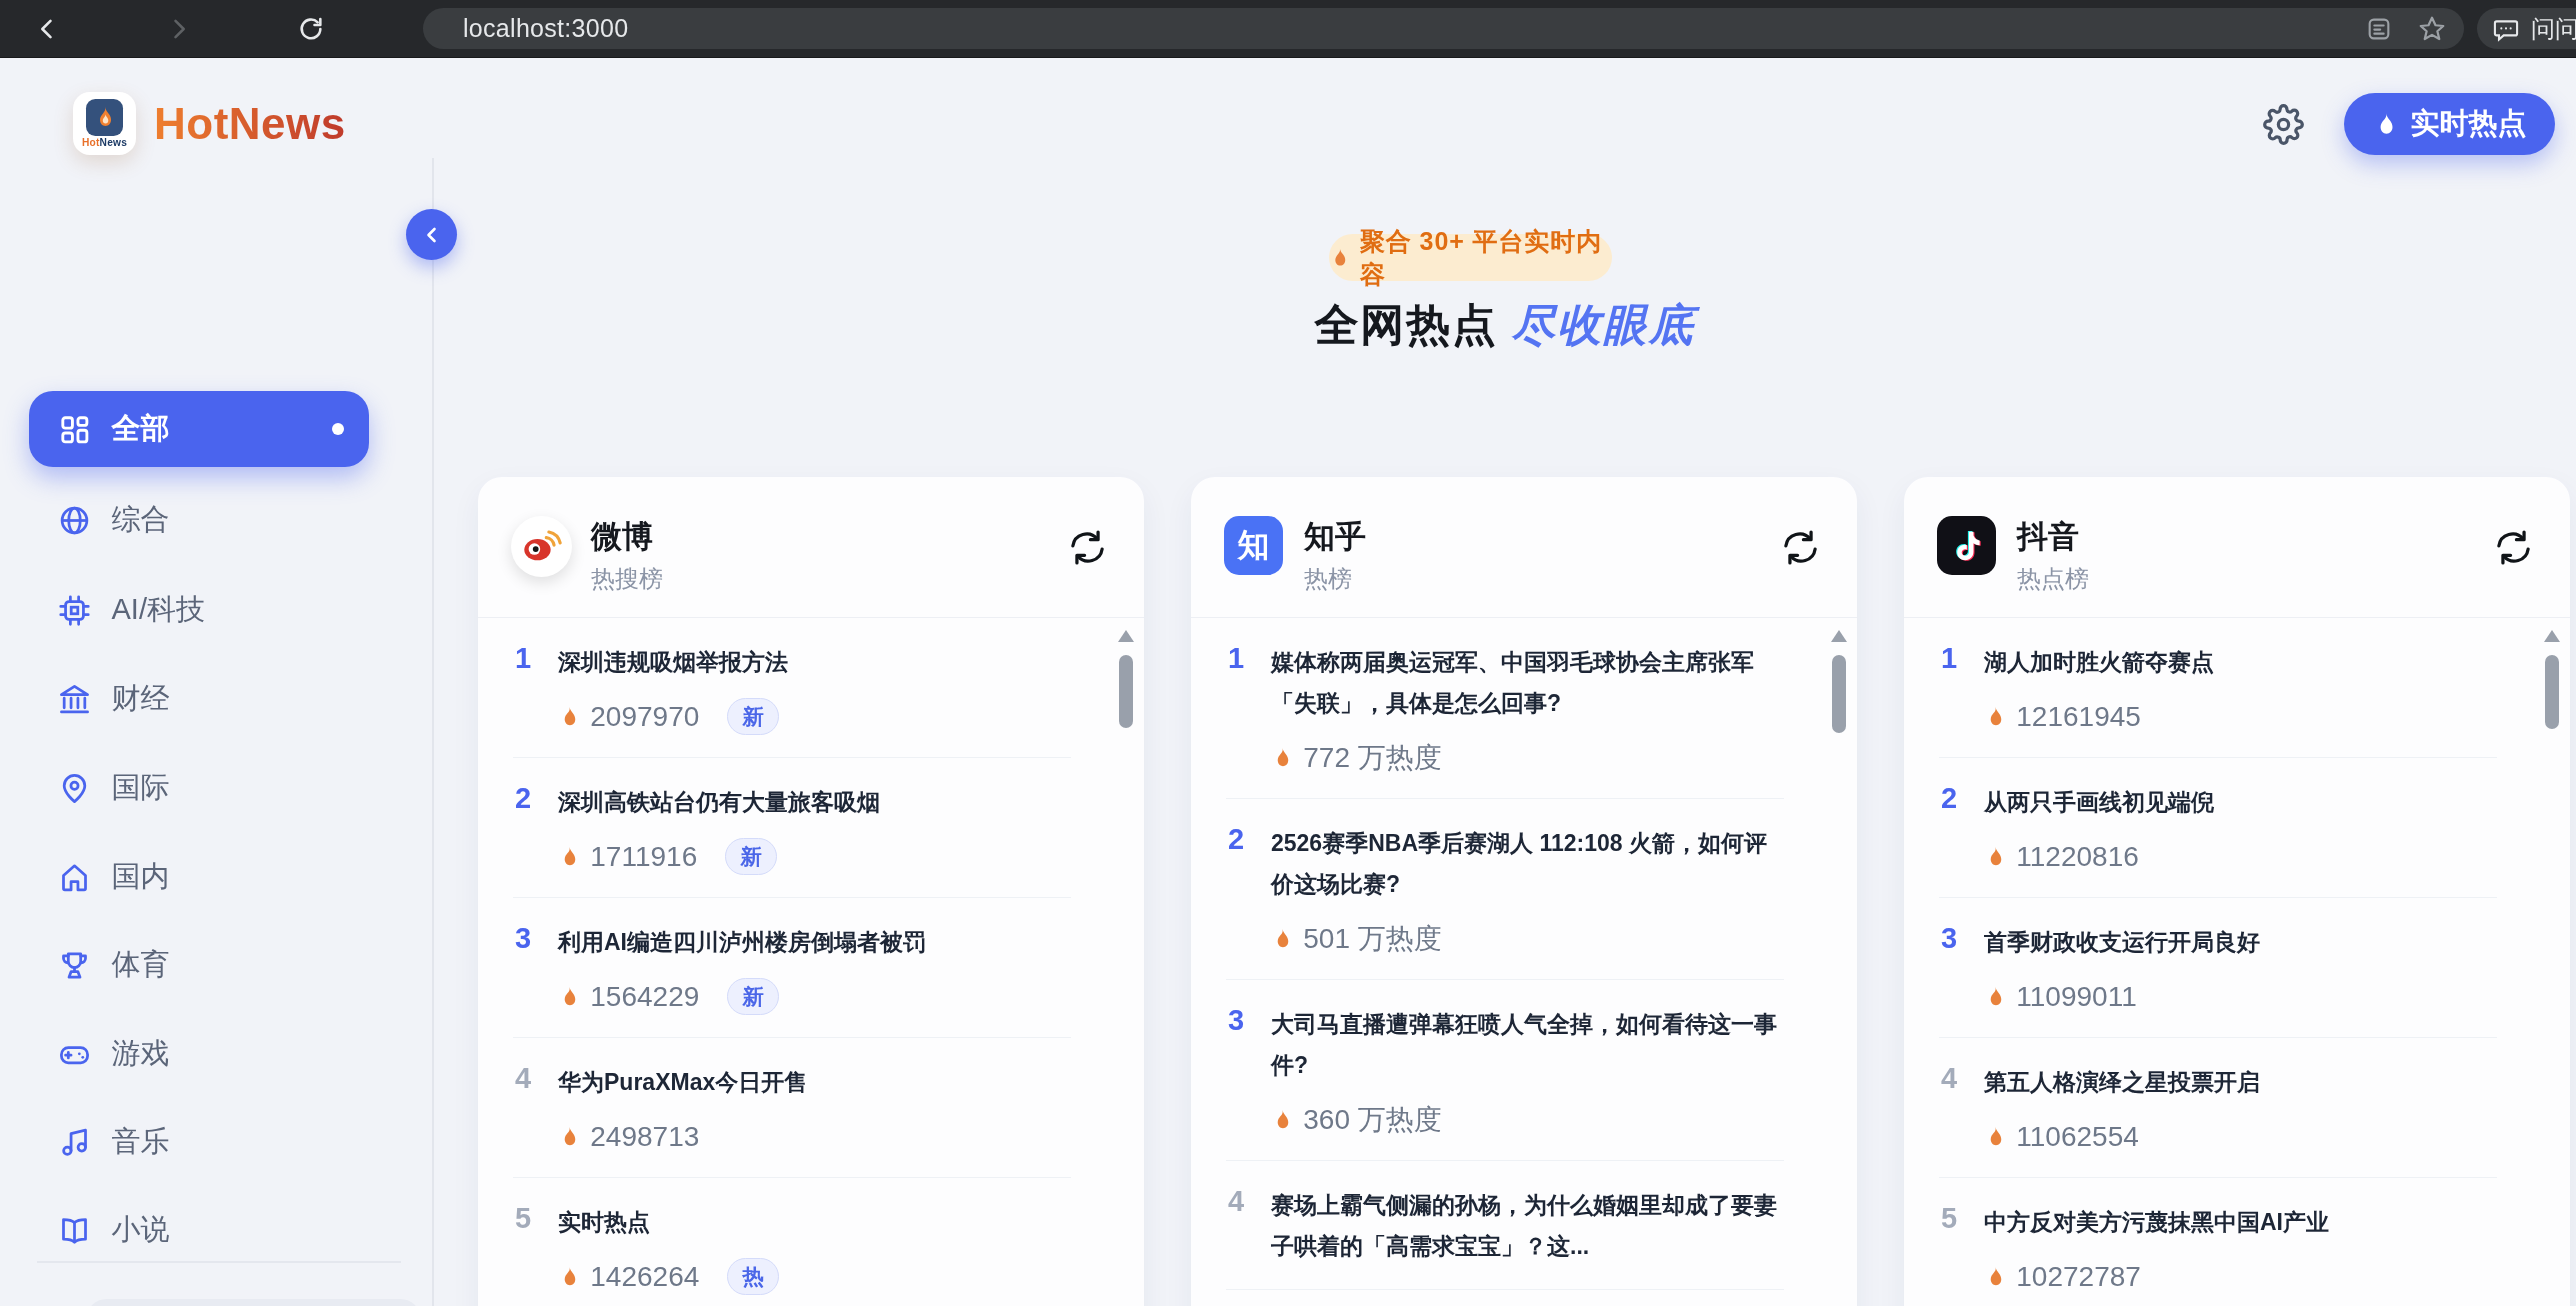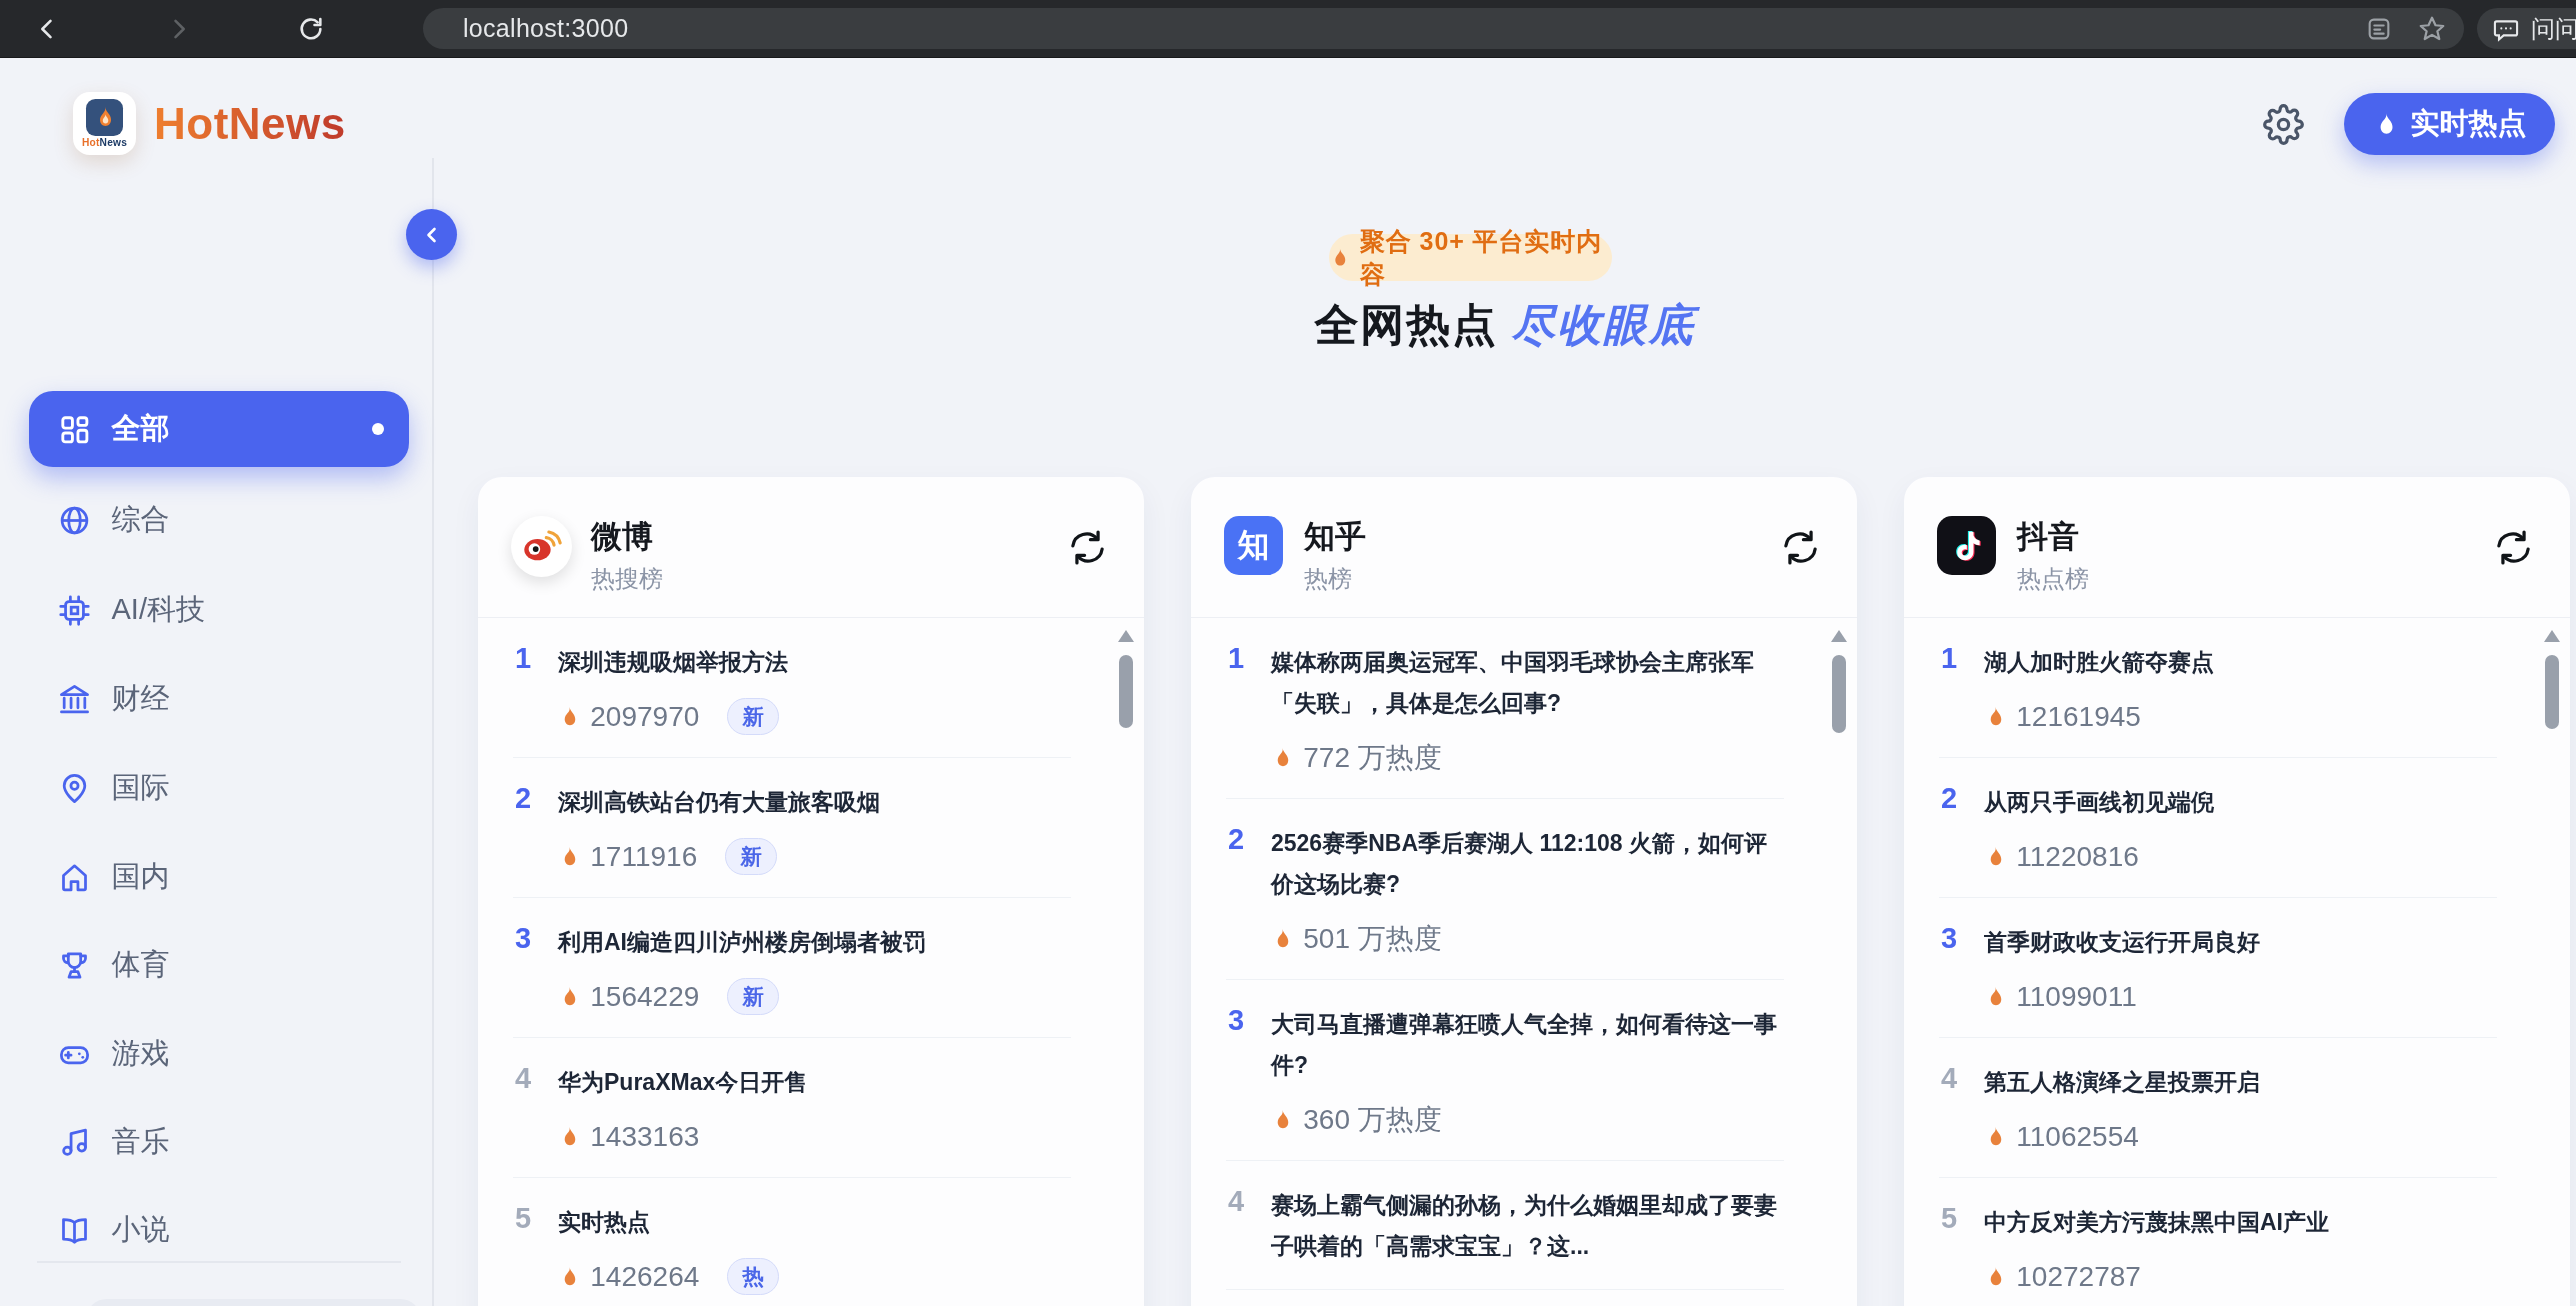--- a/index.html
+++ b/index.html
@@ -35,21 +35,21 @@
   .live-btn { position:absolute; left:2344px; top:93px; width:211px; height:62px; border-radius:32px;
     background:#4a64ee; box-shadow:0 9.3px 22px rgba(74,100,238,.35); display:flex; align-items:center;
     justify-content:center; gap:12px; cursor:pointer; }
   .live-btn span { color:#fff; font-size:29px; font-weight:bold; }
 
   
   .side-divider { position:absolute; left:432px; top:158px; width:1.9px; height:1148px; background:#e2e5ec; }
   .collapse-btn { position:absolute; left:406px; top:209px; width:51px; height:51px; border-radius:50%;
     background:#4a64ee; box-shadow:0 7.4px 16.7px rgba(74,100,238,.4); display:flex; align-items:center;
     justify-content:center; cursor:pointer; z-index:5; }
-  .nav-item { position:absolute; left:29px; width:380px; height:88px; display:flex; align-items:center;
+  .nav-item { position:absolute; left:29px; width:340px; height:88px; display:flex; align-items:center;
     cursor:pointer; }
   .nav-item .ni-icon { width:33px; height:33px; margin-left:29px; flex:0 0 auto; }
   .nav-item .ni-label { margin-left:20.5px; font-size:29px; color:#5b6579; }
   .nav-item.active { height:76px; border-radius:24px; background:#4a64ee;
     box-shadow:0 11px 24px rgba(74,100,238,.38); }
   .nav-item.active .ni-label { color:#fff; font-weight:bold; }
   .nav-dot { position:absolute; right:25px; width:12px; height:12px; border-radius:50%; background:#fff; }
   .side-sep { position:absolute; left:37px; top:1261px; width:364px; height:1.9px; background:#e4e7ee; }
   .side-partial { position:absolute; left:86px; top:1299px; width:335px; height:28px;
     border-radius:20.5px 20.5px 0 0; background:#e8ebf2; }
@@ -358,21 +358,21 @@
         <span class="badge">新</span>
       </div>
     </div>
     <div class="row">
       <span class="rank dim">4</span>
       <div class="row-title">华为PuraXMax今日开售</div>
       <div class="heat-line">
         <svg width="23" height="23" viewBox="0 0 24 24">
             <path d="M12 2c.8 3.2-.6 4.6-2 6.4C8.4 10.4 7 12.2 7 14.8 7 18.2 9.2 21 12.5 21c3.2 0 5.5-2.6 5.5-6.2 0-2.3-1-4.3-2.3-6C14.2 6.9 12.6 4.9 12 2z" fill="#e8823c"></path>
           </svg>
-        <span class="heat-count">1433163</span>
+        <span class="heat-count">2498713</span>
       </div>
     </div>
     <div class="row">
       <span class="rank dim">5</span>
       <div class="row-title">实时热点</div>
       <div class="heat-line">
         <svg width="23" height="23" viewBox="0 0 24 24">
             <path d="M12 2c.8 3.2-.6 4.6-2 6.4C8.4 10.4 7 12.2 7 14.8 7 18.2 9.2 21 12.5 21c3.2 0 5.5-2.6 5.5-6.2 0-2.3-1-4.3-2.3-6C14.2 6.9 12.6 4.9 12 2z" fill="#e8823c"></path>
           </svg>
         <span class="heat-count">1426264</span>

